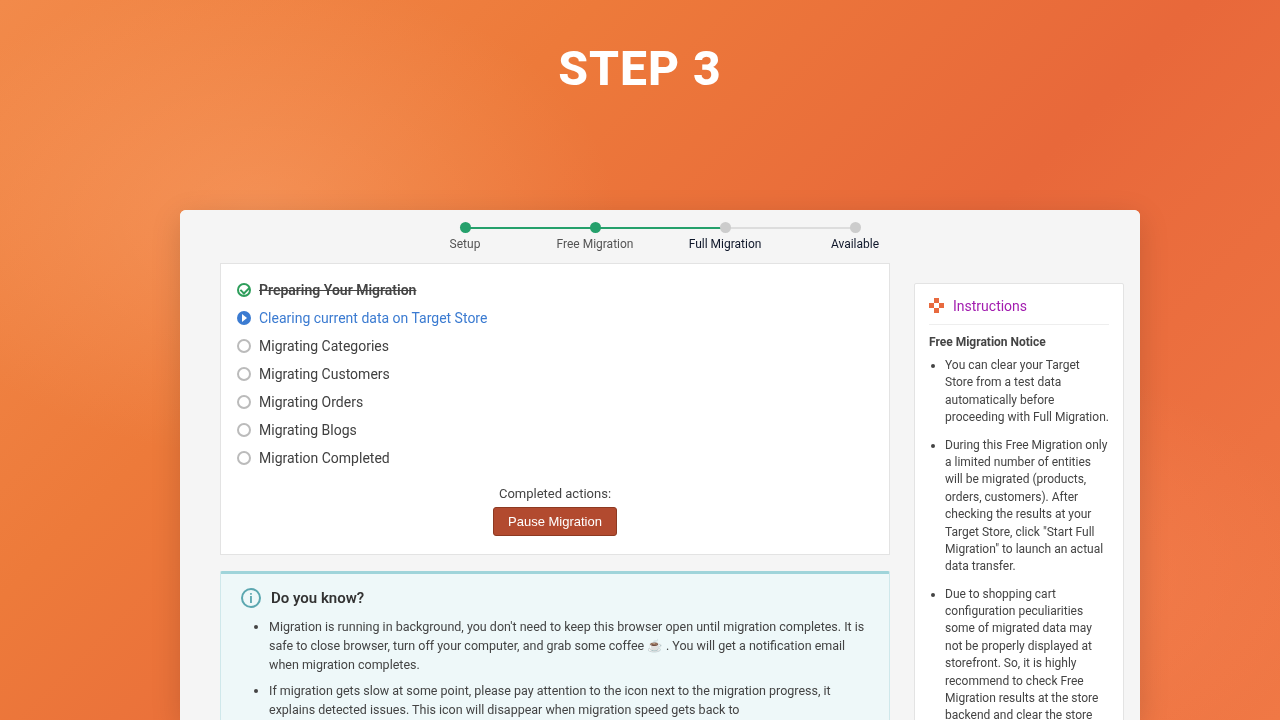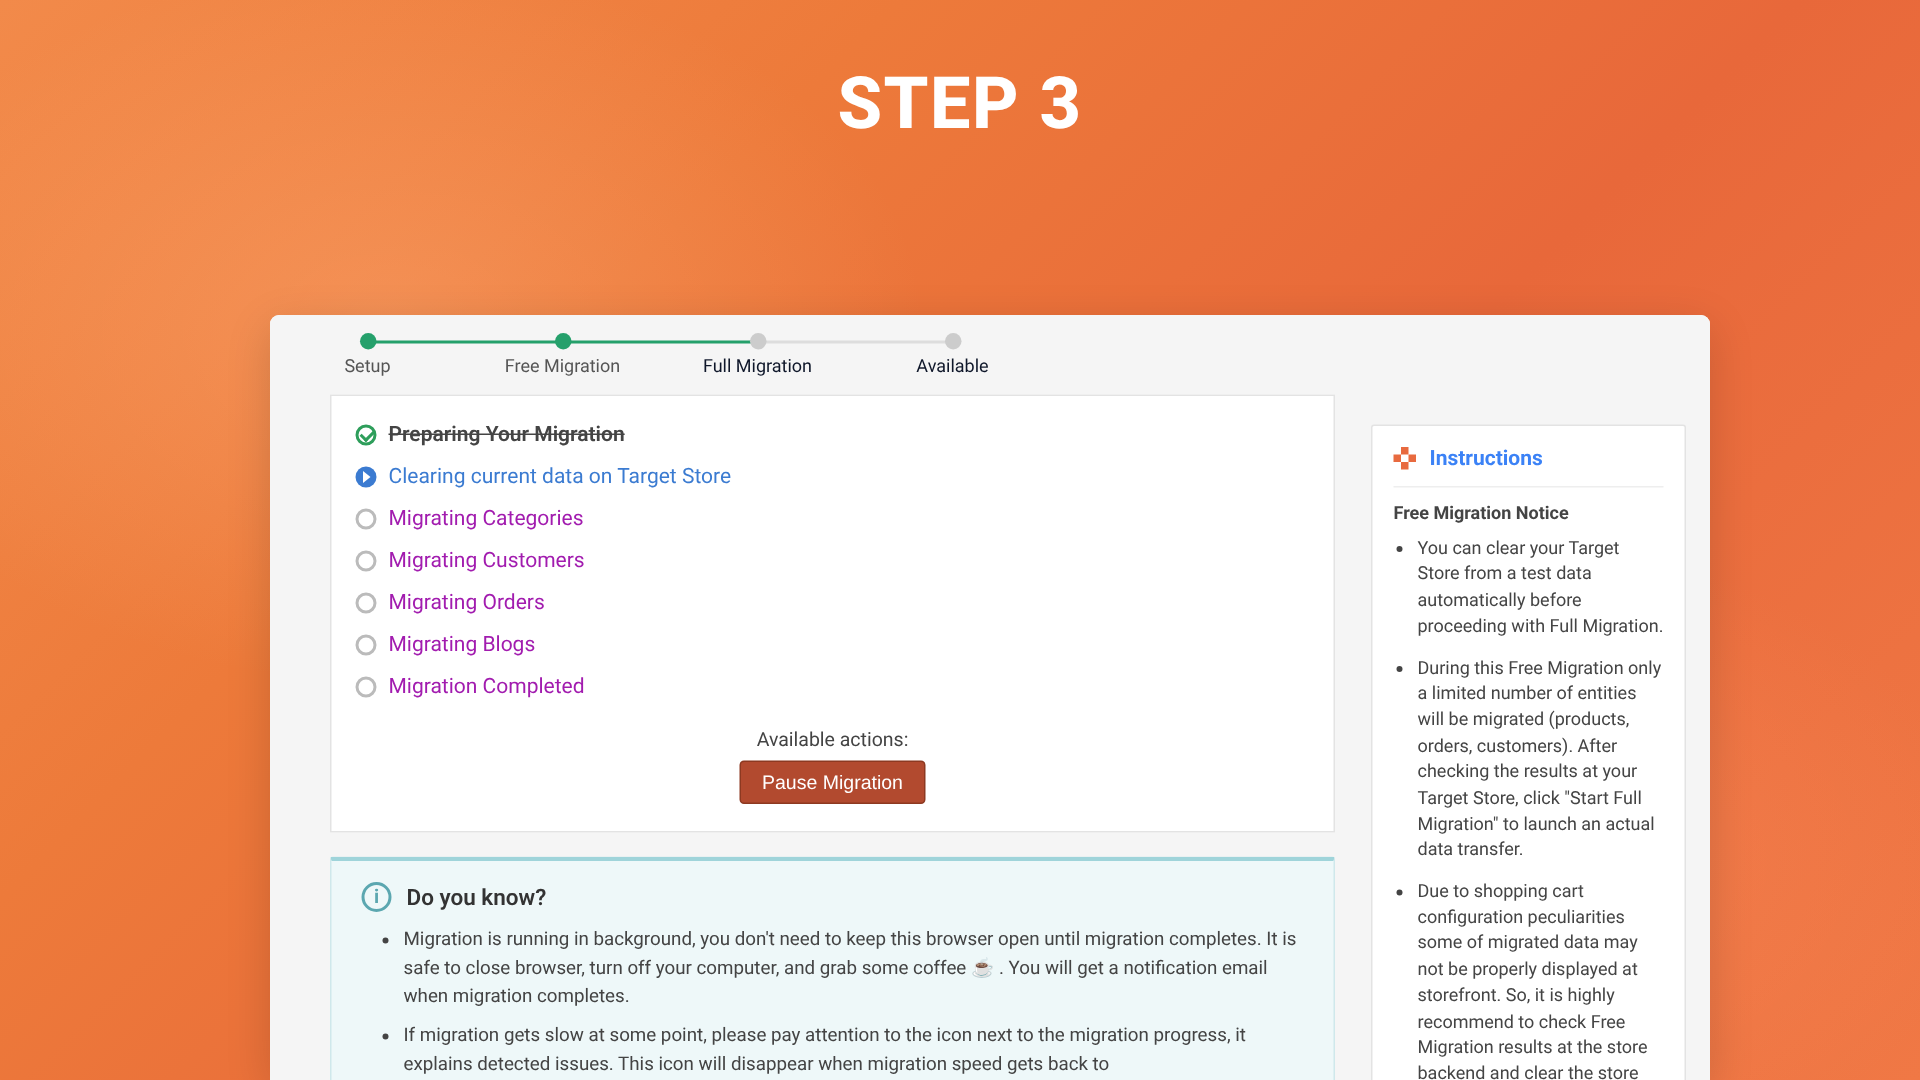--- a/index.html
+++ b/index.html
@@ -18,21 +18,21 @@
   }
   .hero { position:relative; text-align:center; color:#fff; padding-top:40px; }
   .hero h1 { font-size:48px; font-weight:800; letter-spacing:1px; }
   .hero p  { font-size:30px; font-weight:500; margin-top:28px; }
   .panel {
     position:absolute; left:180px; top:210px; width:960px; height:510px;
     background:#f5f5f5; border-radius:6px 6px 0 0; overflow:hidden;
     box-shadow:0 8px 30px rgba(0,0,0,0.15);
   }
   
-  .stepper { display:flex; gap:0; padding:12px 0 6px; background:#f5f5f5; }
+  .stepper { display:flex; justify-content:center; gap:0; padding:12px 0 6px; background:#f5f5f5; }
   .step { display:flex; flex-direction:column; align-items:center; width:130px; position:relative; }
   .step .dot { width:11px; height:11px; border-radius:50%; background:#ccc; z-index:2; }
   .step.done .dot, .step.active .dot { background:#25a06b; }
   .step .lbl { font-size:12px; margin-top:4px; color:#555; }
   .step.dim .lbl { color:#0f172a; }
   .step:not(:last-child)::after {
     content:""; position:absolute; top:5px; left:50%; width:130px; height:2px; background:#ddd; z-index:1;
   }
   .step.done:not(:last-child)::after { background:#25a06b; }
   
@@ -50,21 +50,21 @@
   }
   .task.done .txt { text-decoration:line-through; color:#444; font-weight:600; }
   .task.running .circ {
     border:none; background:#3b7bd1; position:relative;
   }
   .task.running .circ::after{
     content:""; position:absolute; left:5px; top:3px;
     border-left:5px solid #fff; border-top:4px solid transparent; border-bottom:4px solid transparent;
   }
   .task.running .txt { color:#3b7bd1; }
-  .task.pending .txt { color:#a21caf; }
+  .task.pending .txt { color:#404040; }
   .actions { text-align:center; margin-top:14px; }
   .actions .avail { font-size:13px; color:#444; margin-bottom:6px; }
   .pause-btn {
     background:#b24a2f; color:#fff; border:1px solid #8d3921; border-radius:3px;
     padding:6px 14px; font-size:13px; cursor:pointer;
   }
   
   .info-card {
     background:#eef8f9; border:1px solid #cfe8eb; border-top:3px solid #9fd4da;
     border-radius:2px; padding:14px 20px 10px; margin-top:16px;
@@ -86,21 +86,21 @@
   .side-icon {
     width:16px; height:16px; position:relative;
   }
   .side-icon span{
     position:absolute; width:5px; height:5px; background:#e86a3f;
   }
   .side-icon span:nth-child(1){top:0;left:5px}
   .side-icon span:nth-child(2){top:5px;left:0}
   .side-icon span:nth-child(3){top:5px;left:10px}
   .side-icon span:nth-child(4){top:10px;left:5px}
-  .side-head h3{ font-size:14px; color:#3b82f6; font-weight:700; }
+  .side-head h3{ font-size:14px; color:#a21caf; font-weight:400; }
   .side-sub { font-weight:700; font-size:12px; margin-bottom:8px; }
   .side-card ul{ padding-left:16px; }
   .side-card li{ margin-bottom:10px; line-height:1.45; }
 </style>
 </head>
 <body>
 <div class="bg-swirl"></div>
 
 <div class="hero">
   <h1>STEP 3</h1>
@@ -153,21 +153,21 @@
         <div class="task pending">
           <span class="circ"></span>
           <span class="txt">Migrating Blogs</span>
         </div>
         <div class="task pending">
           <span class="circ"></span>
           <span class="txt">Migration Completed</span>
         </div>
 
         <div class="actions">
-          <div class="avail">Available actions:</div>
+          <div class="avail">Completed actions:</div>
           <button class="pause-btn">Pause Migration</button>
         </div>
       </div>
 
       <div class="info-card">
         <div class="info-head">
           <div class="info-icon">i</div>
           <h3>Do you know?</h3>
         </div>
         <ul>

